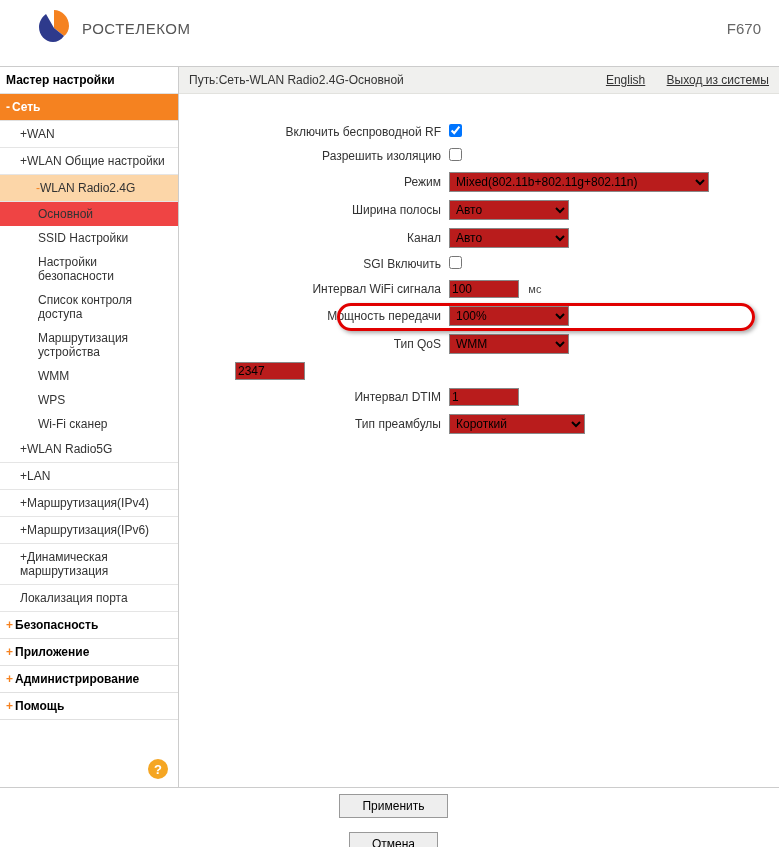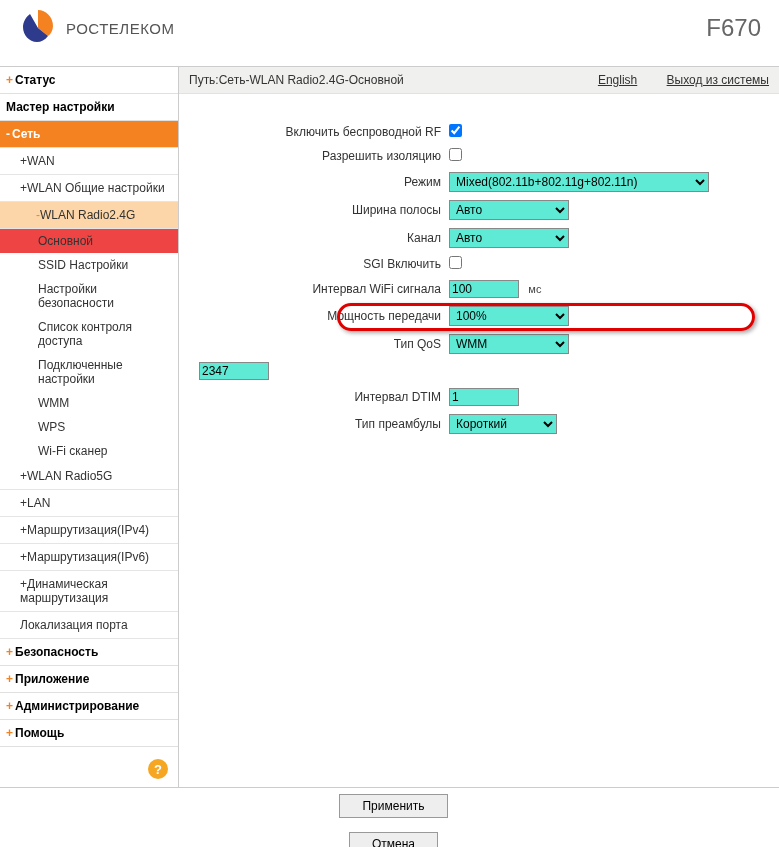--- a/index.html
+++ b/index.html
@@ -1,49 +1,49 @@
 <!DOCTYPE html>
 <html><head>
 <meta charset="utf-8">
 <style>
   * { box-sizing: border-box; margin: 0; padding: 0; }
   body { font-family: Verdana, Arial, sans-serif; font-size: 12px; color: #333; background: #fff; width: 779px; }
   
   
-  .header { display: flex; align-items: center; justify-content: space-between; padding: 8px 18px 18px 18px; border-bottom: 1px solid #ccc; }
+  .header { display: flex; align-items: center; justify-content: space-between; padding: 8px 18px 18px 34px; border-bottom: 1px solid #ccc; }
   .logo-group { display: flex; align-items: center; gap: 8px; }
   .logo-icon { width: 40px; height: 40px; }
   .logo-text { font-size: 15px; color: #555; font-weight: normal; letter-spacing: 0.5px; }
-  .model { font-size: 24px; color: #666; }
+  .model { font-size: 15px; color: #666; }
 
   .wrap { display: flex; border-bottom: 1px solid #ccc;}
   
   
   .sidebar { width: 179px; border-right: 1px solid #ccc; padding-bottom: 20px; position: relative; min-height: 720px;}
   .nav-item { padding: 6px 6px; border-bottom: 1px solid #e0e0e0; cursor: pointer; color: #333; }
   .nav-item.top { font-weight: bold; color: #000; }
   .nav-item .plus { color: #f58220; font-weight: bold; margin-right: 2px;}
   .nav-item.expanded { background: #f58220; color: #fff; }
   .nav-item.expanded .plus { color: #fff; }
   .nav-sub { padding: 6px 6px 6px 20px; border-bottom: 1px solid #e5e5e5; cursor: pointer; color: #333; }
   .nav-sub.active { background: #fcd6a8; padding-left: 36px; }
   .nav-subsub { padding: 5px 6px 5px 38px; cursor: pointer; color: #333; font-size: 12px;}
   .nav-subsub.active { background: #ef4444; }
   .help-badge { position: absolute; right: 10px; bottom: 8px; width: 20px; height: 20px; border-radius: 50%; background: #f5a623; color: #fff; font-weight: bold; display:flex; align-items:center; justify-content:center; font-size:13px; cursor:pointer;}
   
   
   .main { flex: 1; background: #fff; }
   .breadcrumb-bar { background: #f0f0ee; padding: 6px 10px; display: flex; justify-content: space-between; align-items: center; border-bottom: 1px solid #e2e2de; font-size: 12px;}
-  .bc-links a { color: #333; text-decoration: underline; margin-left: 26px; cursor:pointer;}
+  .bc-links a { color: #333; text-decoration: underline; margin-left: 18px; cursor:pointer;}
   
   .form-area { padding: 30px 30px 20px 20px; }
   .form-row { display: flex; align-items: center; margin-bottom: 8px; }
   .form-label { width: 250px; text-align: right; padding-right: 8px; font-size: 12px;}
   .form-field { flex: 1; }
-  .form-field select, .form-field input[type=text] { font-family: inherit; font-size: 12px; padding: 1px 2px; border: 1px solid #888; background:#5eead4;}
+  .form-field select, .form-field input[type=text] { font-family: inherit; font-size: 12px; padding: 1px 2px; border: 1px solid #888; background:#b91c1c;}
   .form-field select { }
   .form-field .unit { margin-left: 6px; font-size: 11px; color:#444;}
   
   .highlight-row { position: relative; }
   .highlight-box { position: absolute; border: 3px solid #e00000; border-radius: 14px; left: 138px; top: -3px; width: 418px; height: 28px; box-shadow: 2px 2px 4px rgba(0,0,0,0.35); pointer-events: none;}
   
   
   .footer-bar { padding: 6px 12px; display: flex; justify-content: flex-end; align-items: center; position: relative; background:#fff;flex-direction:column; }
   .footer-bar::before { content:""; position:absolute; left:0; bottom:0; width:100%; height:5px; background: linear-gradient(to right, rgba(245,130,32,0.2), #f58220 40%, #f58220);}
   .chevrons { position: absolute; left: 160px; bottom: -1px; display:flex; gap:0;}
@@ -65,33 +65,32 @@
       <path d="M20 20 L30 28 C27 32 23 34 19 34 C11 34 5 27 5 19 C5 14 8 9 12 6 L20 20 Z" fill="#2e3a8c"></path>
     </svg>
     <span class="logo-text">РОСТЕЛЕКОМ</span>
   </div>
   <div class="model">F670</div>
 </div>
 
 <div class="wrap">
 
   <div class="sidebar">
-    <div class="nav-item top"><span class="plus">+</span><span>Статус</span></div>
     <div class="nav-item top"><span>Мастер настройки</span></div>
     <div class="nav-item top expanded"><span class="plus">-</span><span>Сеть</span></div>
 
     <div class="nav-sub"><span class="plus">+</span><span>WAN</span></div>
     <div class="nav-sub"><span class="plus">+</span><span>WLAN Общие настройки</span></div>
     <div class="nav-sub active"><span class="plus" style="color:#f58220">-</span><span>WLAN Radio2.4G</span></div>
 
     <div class="nav-subsub active">Основной</div>
     <div class="nav-subsub">SSID Настройки</div>
     <div class="nav-subsub">Настройки безопасности</div>
     <div class="nav-subsub">Список контроля доступа</div>
-    <div class="nav-subsub">Подключенные настройки</div>
+    <div class="nav-subsub">Маршрутизация устройства</div>
     <div class="nav-subsub">WMM</div>
     <div class="nav-subsub">WPS</div>
     <div class="nav-subsub">Wi-Fi сканер</div>
 
     <div class="nav-sub"><span class="plus">+</span><span>WLAN Radio5G</span></div>
     <div class="nav-sub"><span class="plus">+</span><span>LAN</span></div>
     <div class="nav-sub"><span class="plus">+</span><span>Маршрутизация(IPv4)</span></div>
     <div class="nav-sub"><span class="plus">+</span><span>Маршрутизация(IPv6)</span></div>
     <div class="nav-sub"><span class="plus">+</span><span>Динамическая маршрутизация</span></div>
     <div class="nav-sub"><span>Локализация порта</span></div>
@@ -158,31 +157,31 @@
         <div class="form-label">Мощность передачи</div>
         <div class="form-field"><select style="width:120px"><option>100%</option></select></div>
       </div>
 
       <div class="form-row">
         <div class="form-label">Тип QoS</div>
         <div class="form-field"><select style="width:120px"><option>WMM</option></select></div>
       </div>
 
       <div class="form-row">
-        <div class="form-field"><input type="text" style="width: 70px;" value="2347"></div>
+        <div class="form-field"><input type="text" style="width: 70px; margin-left: 36px;" value="2347"></div>
       </div>
 
       <div class="form-row">
         <div class="form-label">Интервал DTIM</div>
         <div class="form-field"><input type="text" style="width: 70px;" value="1"></div>
       </div>
 
       <div class="form-row">
         <div class="form-label">Тип преамбулы</div>
-        <div class="form-field"><select style="width:108px"><option>Короткий</option></select></div>
+        <div class="form-field"><select style="width:136px"><option>Короткий</option></select></div>
       </div>
 
     </div>
   </div>
 </div>
 
 <div class="footer-bar">
   <div class="chevrons">
       <span></span>
       <span></span>

